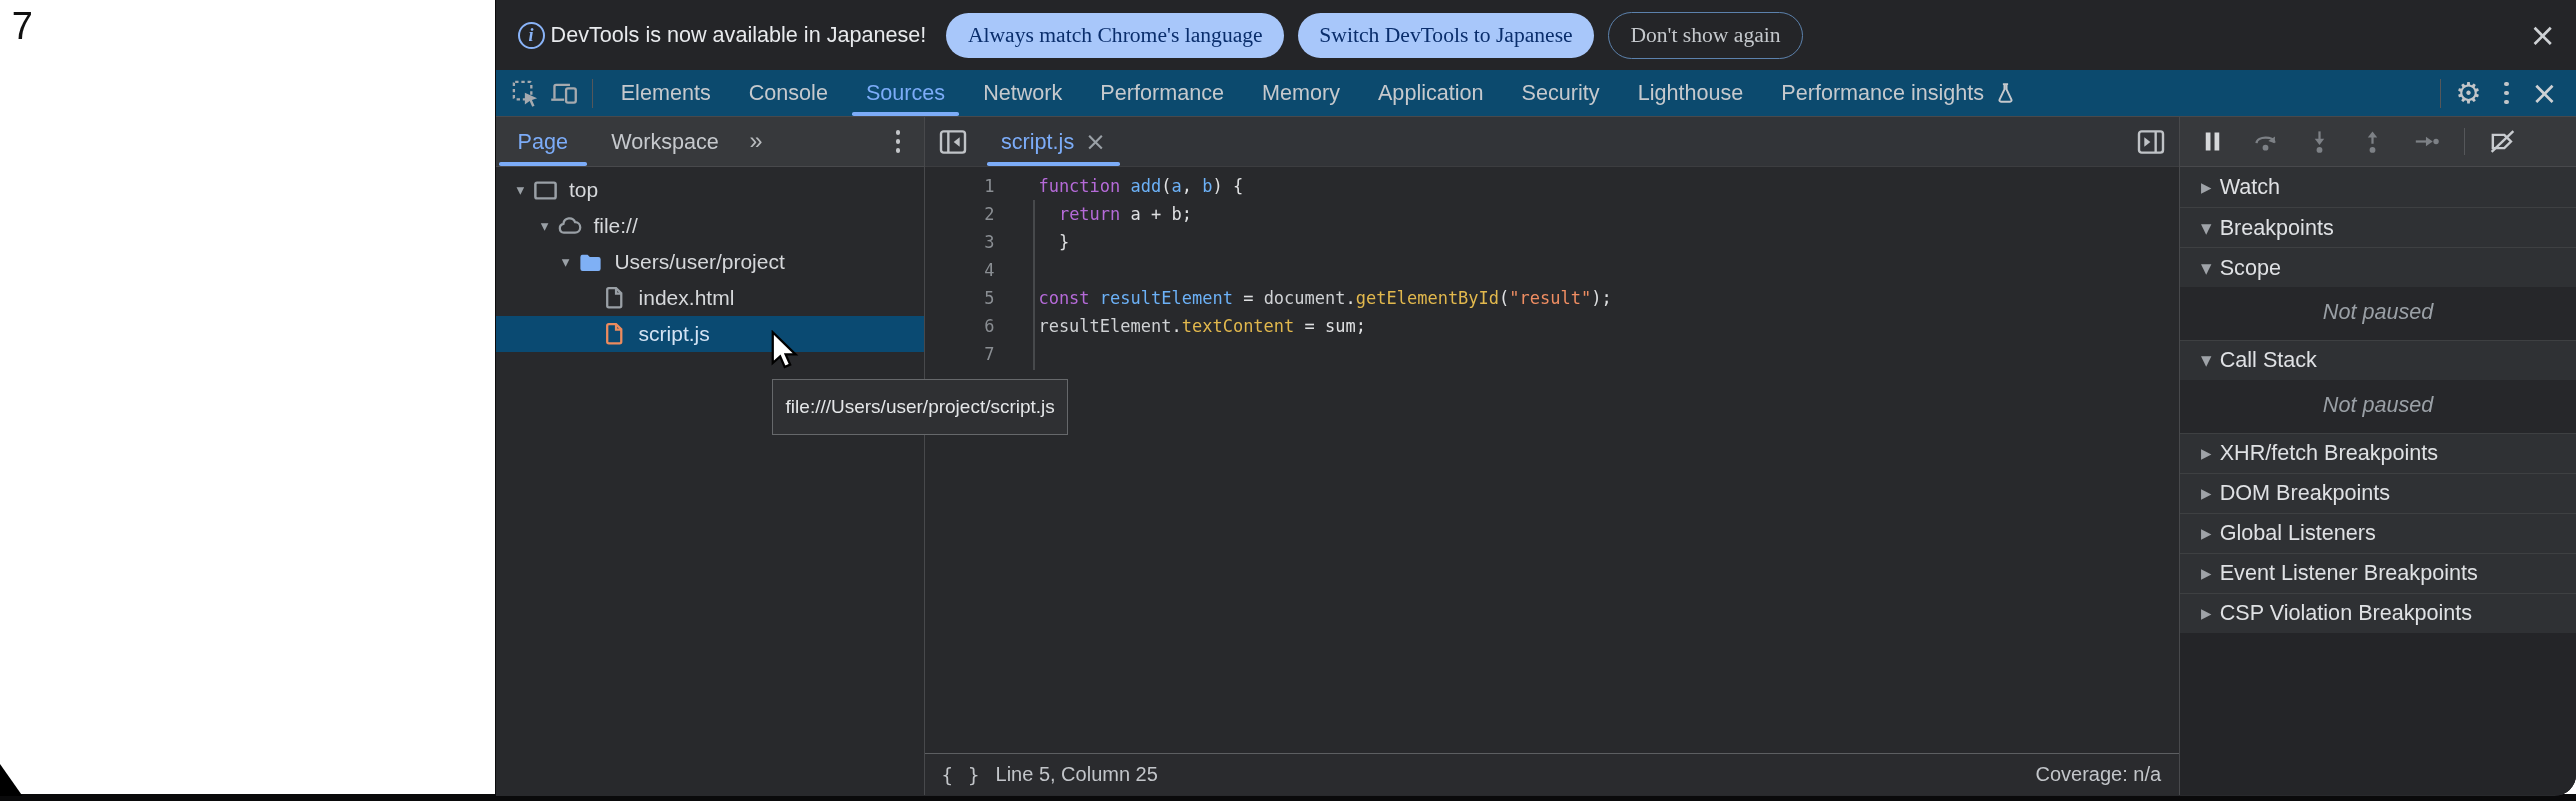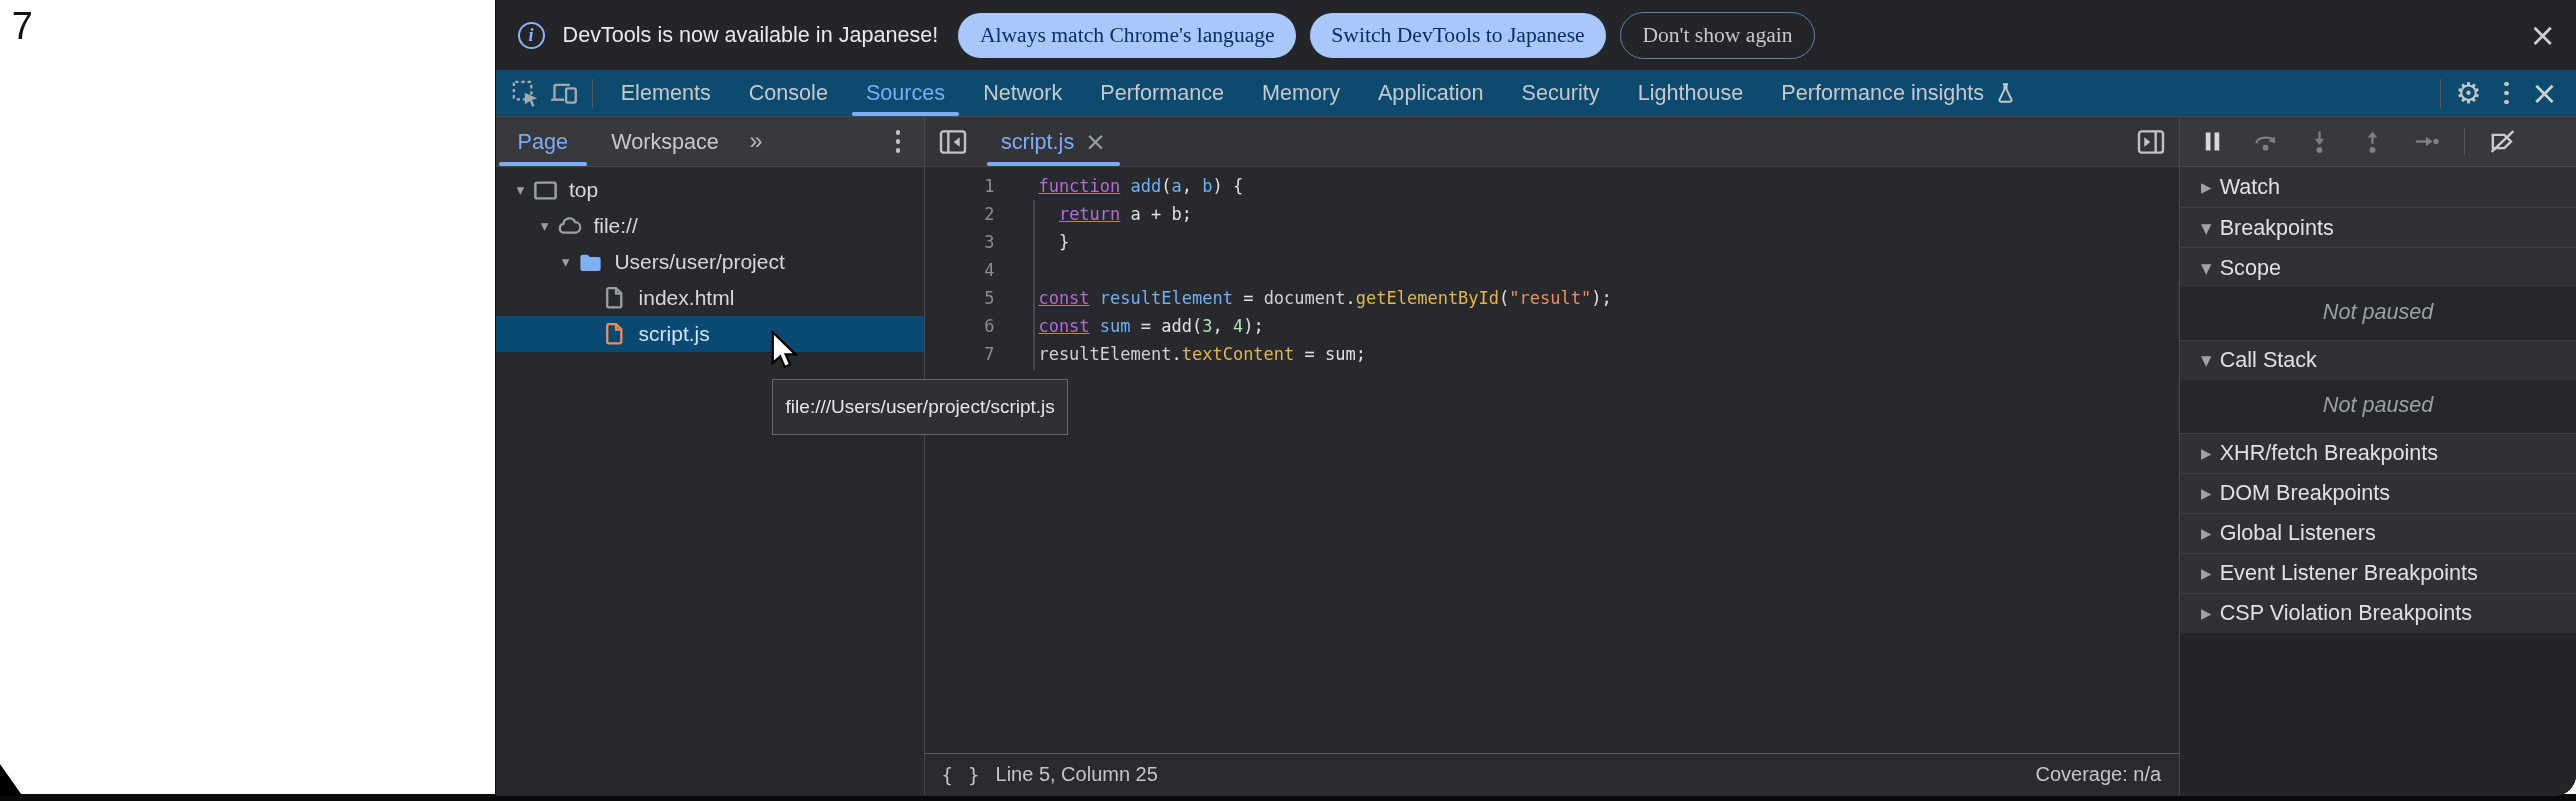--- a/index.html
+++ b/index.html
@@ -20,21 +20,21 @@
   .devtools { position:absolute; left:495px; top:0; width:2081px; height:796px;
     background:#28292c; z-index:2; overflow:hidden; border-left:1.8px solid #0b0b0c;
     border-bottom-right-radius:21.6px; color:#dfe1e4; }
 
   
   .banner { height:70px; background:#242528; display:flex; align-items:center;
     padding:0 20px 0 21.6px; }
   .info-icon { width:27px; height:27px; border:2.3px solid #8ab4f8; border-radius:50%;
     color:#8ab4f8; font-size:18px; display:flex; align-items:center; justify-content:center;
     font-weight:bold; flex:none; font-family:"Liberation Serif", serif; font-style:italic;}
-  .banner-msg { margin-left:18px; font-size:21.6px; color:#e8eaed; white-space:nowrap; }
+  .banner-msg { margin-left:6px; font-size:21.6px; color:#e8eaed; white-space:nowrap; }
   .banner-buttons { display:flex; gap:13.5px; margin-left:20px; align-items:center; }
   .pill { font-size:21.6px; border-radius:25px; padding:10px 21.6px; white-space:nowrap;
     font-family:Liberation Serif, serif; cursor:default; }
   .pill.filled { background:#a8c7fa; color:#0a2e6c; border:none; }
   .pill.outline { background:transparent; color:#c4c8cc; border:1.8px solid #5c82ad; }
   .banner-spacer { flex:1; }
   .x-glyph { font-family:"DejaVu Sans", sans-serif; color:#ced1d4; font-size:32px;
     line-height:1; }
 
   
@@ -88,21 +88,21 @@
   .strip-spacer { flex:1; }
   .code-area { position:absolute; top:50px; left:0; right:0; bottom:42px; overflow:hidden;
     padding-top:4.5px; font-family:"DejaVu Sans Mono", monospace; font-size:17px; }
   .code-line { height:28px; line-height:28px; white-space:pre; padding-left:113px;
     color:#dfe0e2; }
   .gutter { position:absolute; left:0; top:4.5px; width:69px; text-align:right;
     color:#8a8e93; }
   .gutter div { height:28px; line-height:28px; }
   .indent-guide { position:absolute; left:108px; top:33px; width:1.8px; height:170px;
     background:#47494c; }
-  .tk-kw { color:#b56ad8;text-decoration:underline; } .tk-var { color:#6cb1f7; } .tk-prop { color:#e2b84d; }
+  .tk-kw { color:#b56ad8; } .tk-var { color:#6cb1f7; } .tk-prop { color:#e2b84d; }
   .tk-str { color:#ef8d62; } .tk-num { color:#a9e5b2; } .tk-pl { color:#dfe0e2; }
   .tk-obj { color:#cfd1d4; }
   .status-bar { position:absolute; left:0; right:0; bottom:0; height:42px;
     border-top:0.9px solid #5d5f62; background:#2a2b2e; display:flex; align-items:center;
     padding:0 18px 0 16px; font-size:20px; color:#c2c5c9; }
   .braces { font-family:"DejaVu Sans Mono", monospace; font-size:19px; margin-right:14.4px;
     color:#c2c5c9; letter-spacing:1.8px; }
   .status-spacer { flex:1; }
 
   
@@ -309,21 +309,20 @@
               <div>6</div>
               <div>7</div>
             </div>
           <div class="indent-guide"></div>
           <div id="code-lines">
               <div class="code-line"><span class="tk-kw">function</span><span class="tk-pl"> </span><span class="tk-var">add</span><span class="tk-pl">(</span><span class="tk-var">a</span><span class="tk-pl">, </span><span class="tk-var">b</span><span class="tk-pl">) {</span></div>
               <div class="code-line"><span class="tk-pl">  </span><span class="tk-kw">return</span><span class="tk-pl"> a + b;</span></div>
               <div class="code-line"><span class="tk-pl">  }</span></div>
               <div class="code-line"></div>
               <div class="code-line"><span class="tk-kw">const</span><span class="tk-pl"> </span><span class="tk-var">resultElement</span><span class="tk-pl"> = </span><span class="tk-obj">document</span><span class="tk-pl">.</span><span class="tk-prop">getElementById</span><span class="tk-pl">(</span><span class="tk-str">"result"</span><span class="tk-pl">);</span></div>
-              <div class="code-line"><span class="tk-kw">const</span><span class="tk-pl"> </span><span class="tk-var">sum</span><span class="tk-pl"> = add(</span><span class="tk-num">3</span><span class="tk-pl">, </span><span class="tk-num">4</span><span class="tk-pl">);</span></div>
               <div class="code-line"><span class="tk-obj">resultElement</span><span class="tk-pl">.</span><span class="tk-prop">textContent</span><span class="tk-pl"> = sum;</span></div>
             </div>
         </div>
 
         <div class="status-bar">
           <span class="braces">{ }</span>
           <span>Line 5, Column 25</span>
           <span class="status-spacer"></span>
           <span>Coverage: n/a</span>
         </div>

